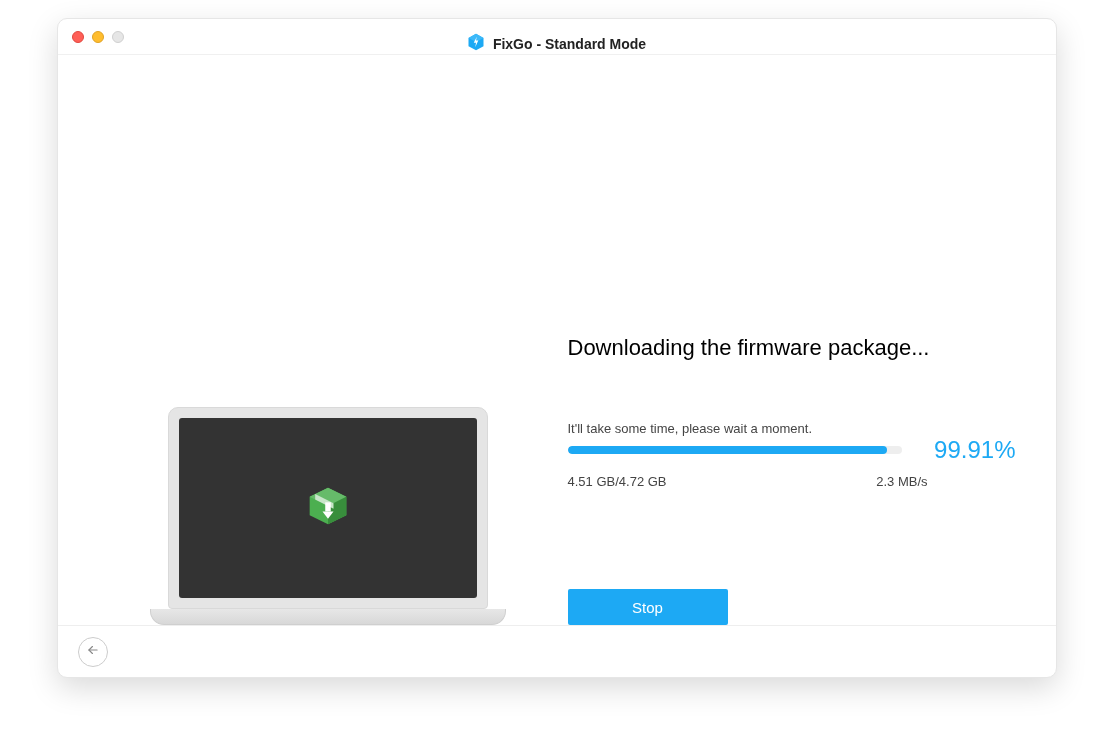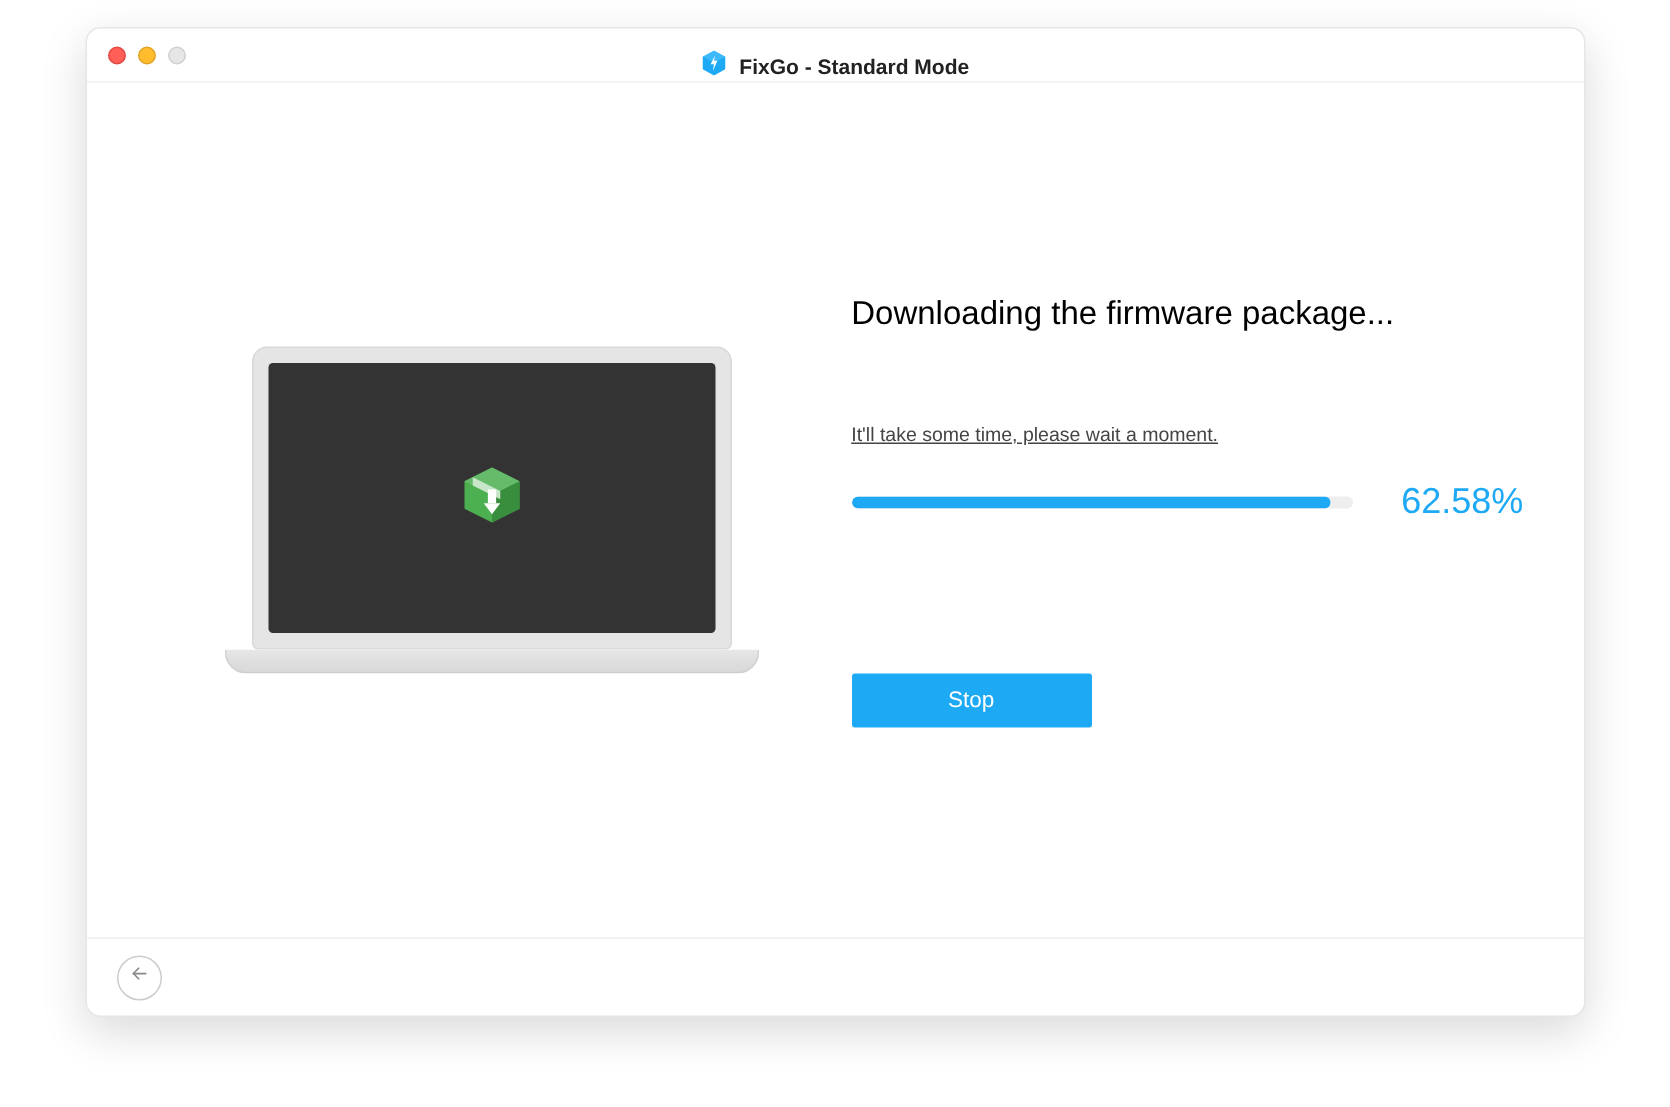--- a/index.html
+++ b/index.html
@@ -56,21 +56,21 @@
     gap: 8px;
     font-size: 14px;
     font-weight: 600;
     color: #222;
   }
   .body {
     position: absolute;
     top: 36px; left: 0; right: 0;
     bottom: 52px;
     display: flex;
-    align-items: center;
+    align-items: flex-end;
     padding: 0 40px;
   }
   .left-col {
     flex: 0 0 460px;
     display: flex;
     align-items: center;
     justify-content: center;
   }
   .right-col {
     flex: 1;
@@ -106,22 +106,21 @@
   
   .heading {
     font-size: 22px;
     font-weight: 500;
     color: #000;
     margin-bottom: 60px;
   }
   .wait-text {
     font-size: 13px;
     color: #444;
-    margin-bottom: 24px;
-    text-decoration: underline;
+    margin-bottom: 0;
   }
   .progress-row {
     display: flex;
     align-items: center;
     gap: 14px;
   }
   .bar {
     flex: 1;
     height: 8px;
     background: #eee;
@@ -231,21 +230,25 @@
 
       <div class="right-col">
         <div class="heading">Downloading the firmware package...</div>
 
         <div class="progress-block">
           <div class="wait-text">It'll take some time, please wait a moment.</div>
           <div class="progress-row">
             <div class="bar">
               <div class="bar-fill" style="width:95.67%"></div>
             </div>
-            <div class="percent">62.58%</div>
+            <div class="percent">99.91%</div>
+          </div>
+          <div class="stats-row">
+            <span>4.51 GB/4.72 GB</span>
+            <span>2.3 MB/s</span>
           </div>
         </div>
 
         <button class="stop-btn">Stop</button>
       </div>
     </div>
 
     <div class="footer">
       <div class="back-circle">
         <span>

